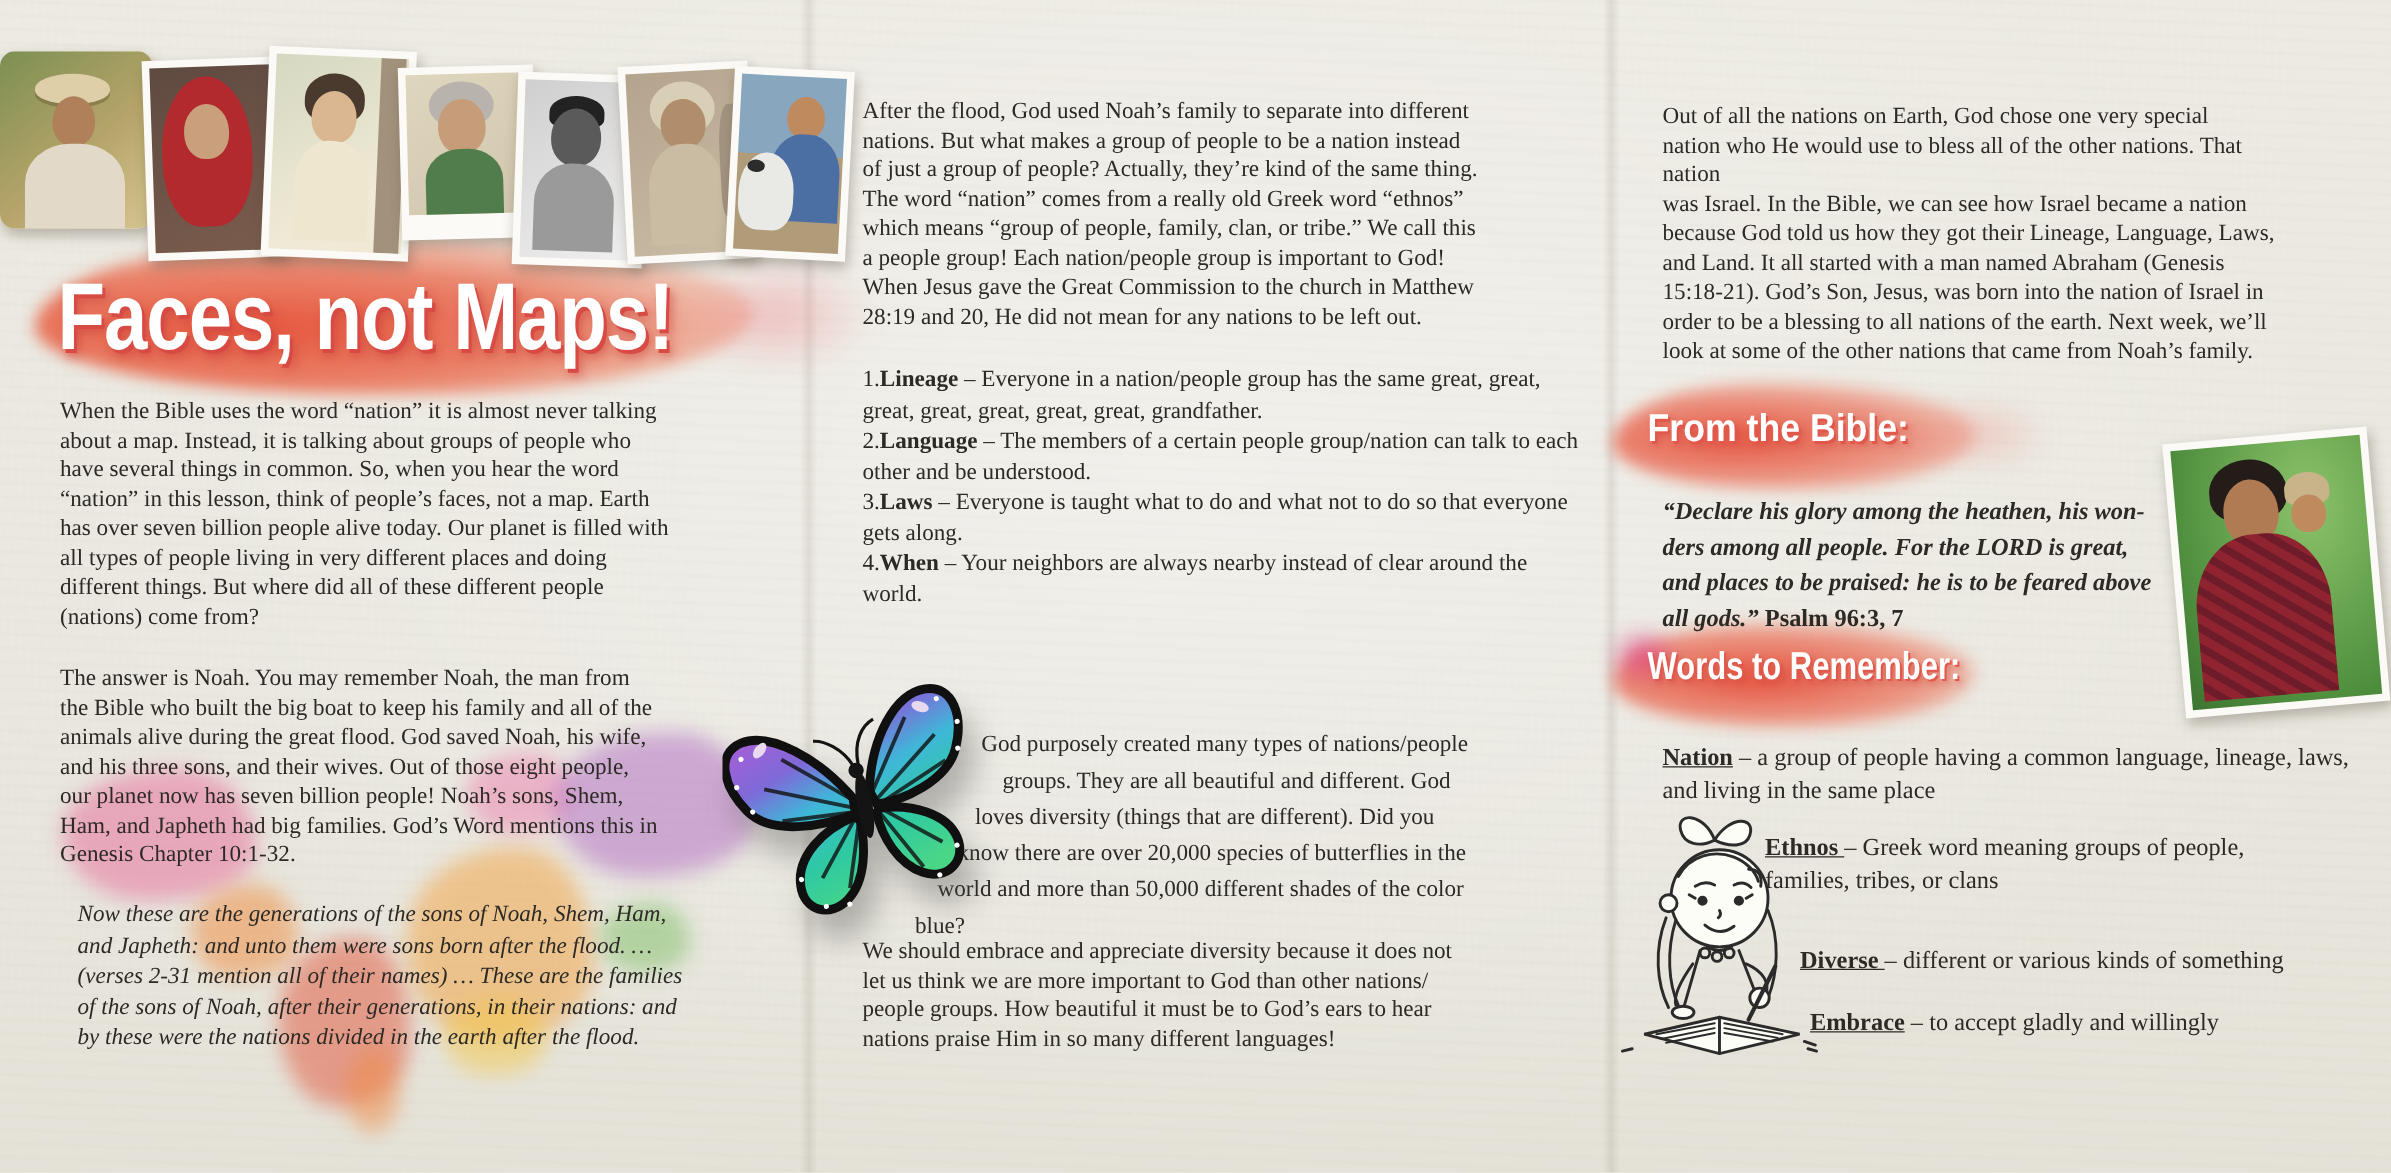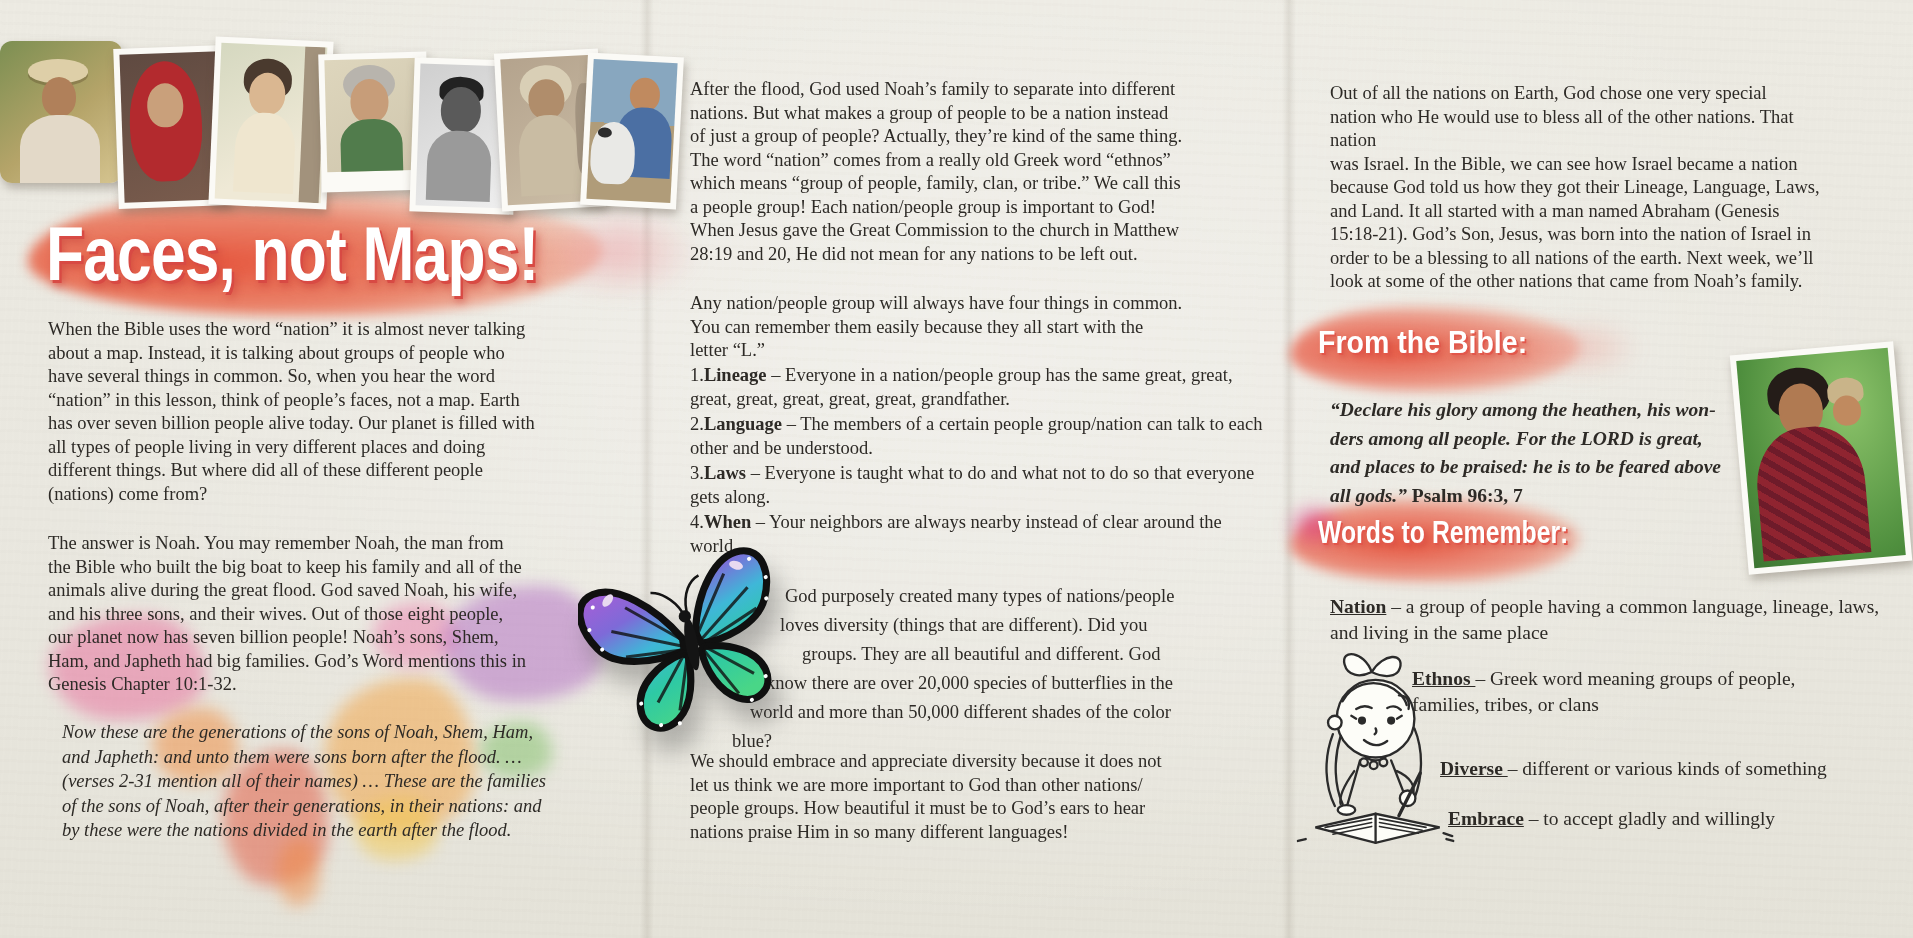--- a/index.html
+++ b/index.html
@@ -226,23 +226,20 @@
 
   <div class="tb c2p1">After the flood, God used Noah’s family to separate into different
 nations.  But what makes a group of people to be a nation instead
 of just a group of people? Actually, they’re kind of the same thing.
 The word “nation” comes from a really old Greek word “ethnos”
 which means “group of people, family, clan, or tribe.”  We call this
 a people group!  Each nation/people group is important to God!
 When Jesus gave the Great Commission to the church in Matthew
 28:19 and 20, He did not mean for any nations to be left out.</div>
   <div class="flowb c2flow">
-    <div class="tb" style="position:static;">Any nation/people group will always have four things in common.
-You can remember them easily because they all start with the
-letter “L.”</div>
     <div><span>1.</span><b>Lineage</b><span> – Everyone in a nation/people group has the same great, great, great, great, great, great, great, grandfather.</span></div>
     <div><span>2.</span><b>Language</b><span> – The members of a certain people group/nation can talk to each other and be understood.</span></div>
     <div><span>3.</span><b>Laws</b><span> – Everyone is taught what to do and what not to do so that everyone gets along.</span></div>
     <div><span>4.</span><b>When</b><span> – Your neighbors are always nearby instead of clear around the world.</span></div>
   </div>
 
   <svg class="butterfly" width="225" height="215" viewBox="0 0 220 210">
     <defs>
       <linearGradient id="bfg" gradientUnits="userSpaceOnUse" x1="0" y1="20" x2="40" y2="190">
         <stop offset="0" stop-color="#b55ad6"></stop>
@@ -274,22 +271,22 @@
         <circle cx="170" cy="158" r="2"></circle>
           <circle cx="150" cy="176" r="2"></circle>
         <ellipse cx="46" cy="40" rx="7" ry="4" fill="#e8d9f0" transform="rotate(-35 46 40)"></ellipse>
         <ellipse cx="176" cy="46" rx="7" ry="4" fill="#e8d9f0" transform="rotate(35 176 46)"></ellipse>
       </g>
     </g>
   </svg>
 
   <div class="bpara">
     <div class="bl" style="margin-left:95px">God purposely created many types of nations/people</div>
+    <div class="bl" style="margin-left:112px">groups.  They are all beautiful and different.  God</div>
     <div class="bl" style="margin-left:90px">loves diversity (things that are different).  Did you</div>
-    <div class="bl" style="margin-left:112px">groups.  They are all beautiful and different.  God</div>
     <div class="bl" style="margin-left:76px">know there are over 20,000 species of butterflies in the</div>
     <div class="bl" style="margin-left:60px">world and more than 50,000 different shades of the color</div>
     <div class="bl" style="margin-left:42px">blue?</div>
   </div>
   <div class="tb c2p3">We should embrace and appreciate diversity because it does not
 let us think we are more important to God than other nations/
 people groups.  How beautiful it must be to God’s ears to hear
 nations praise Him in so many different languages!</div>
 
   <div class="tb c3p1">Out of all the nations on Earth, God chose one very special

